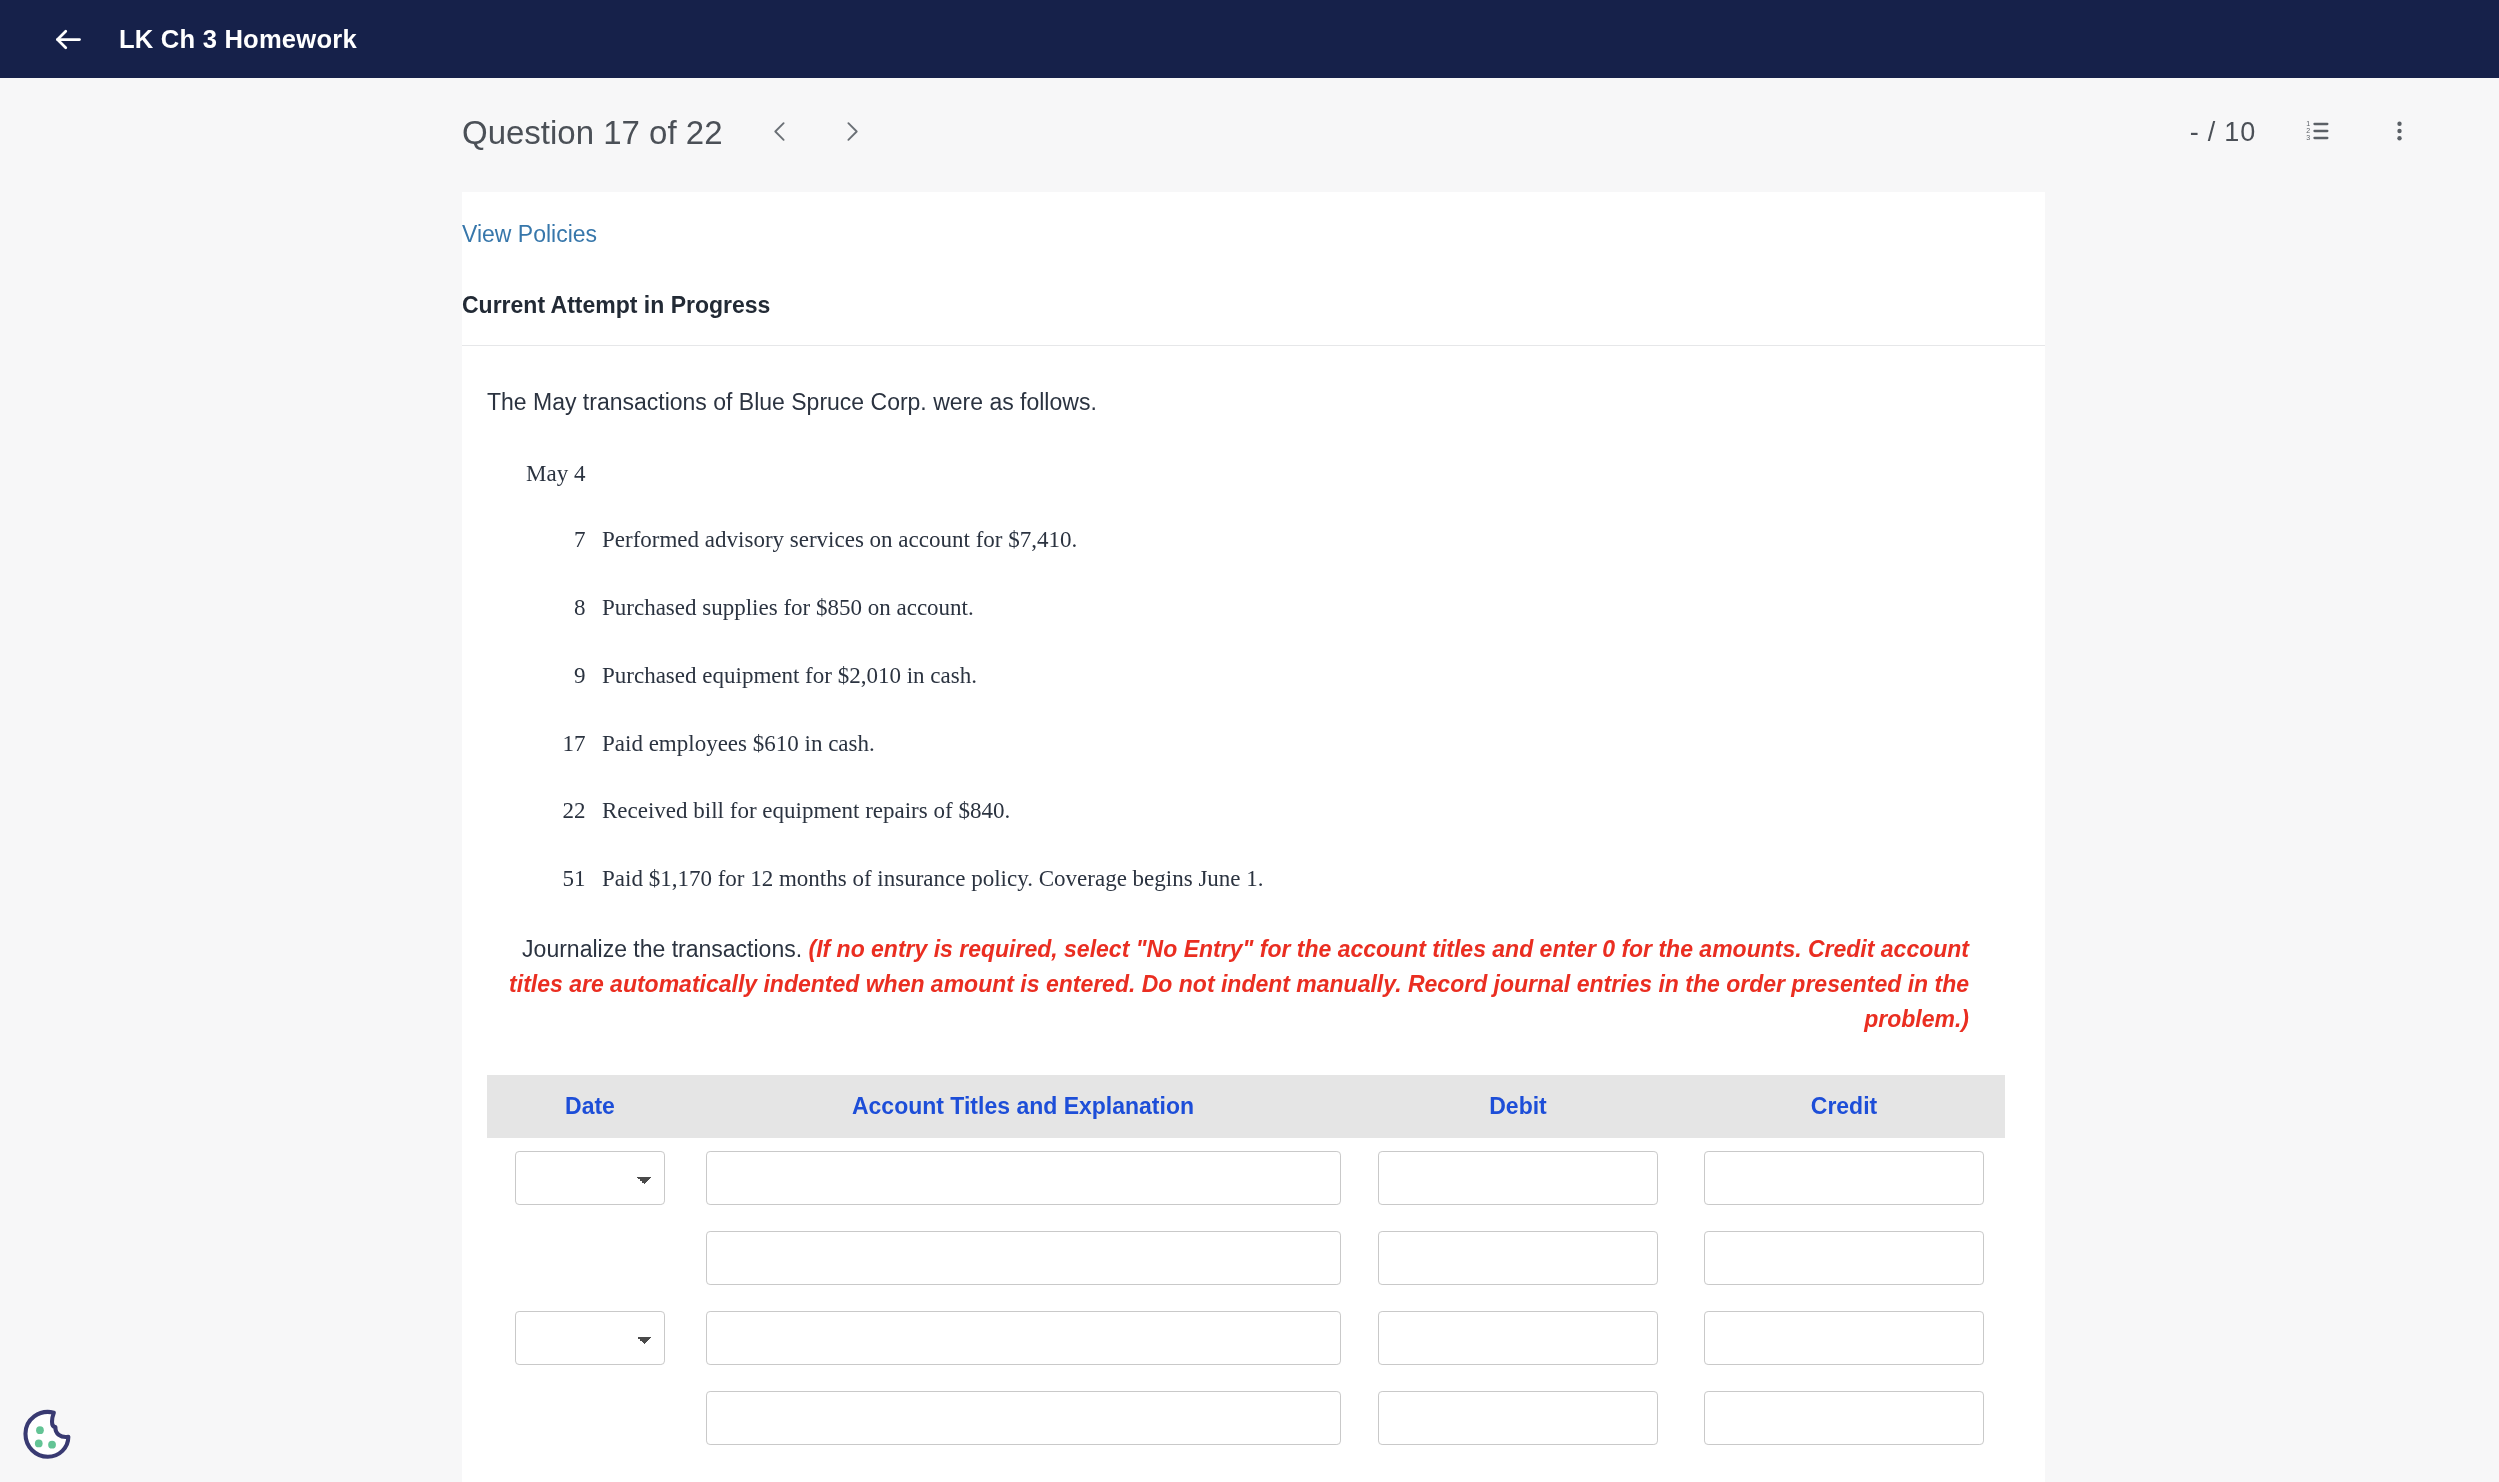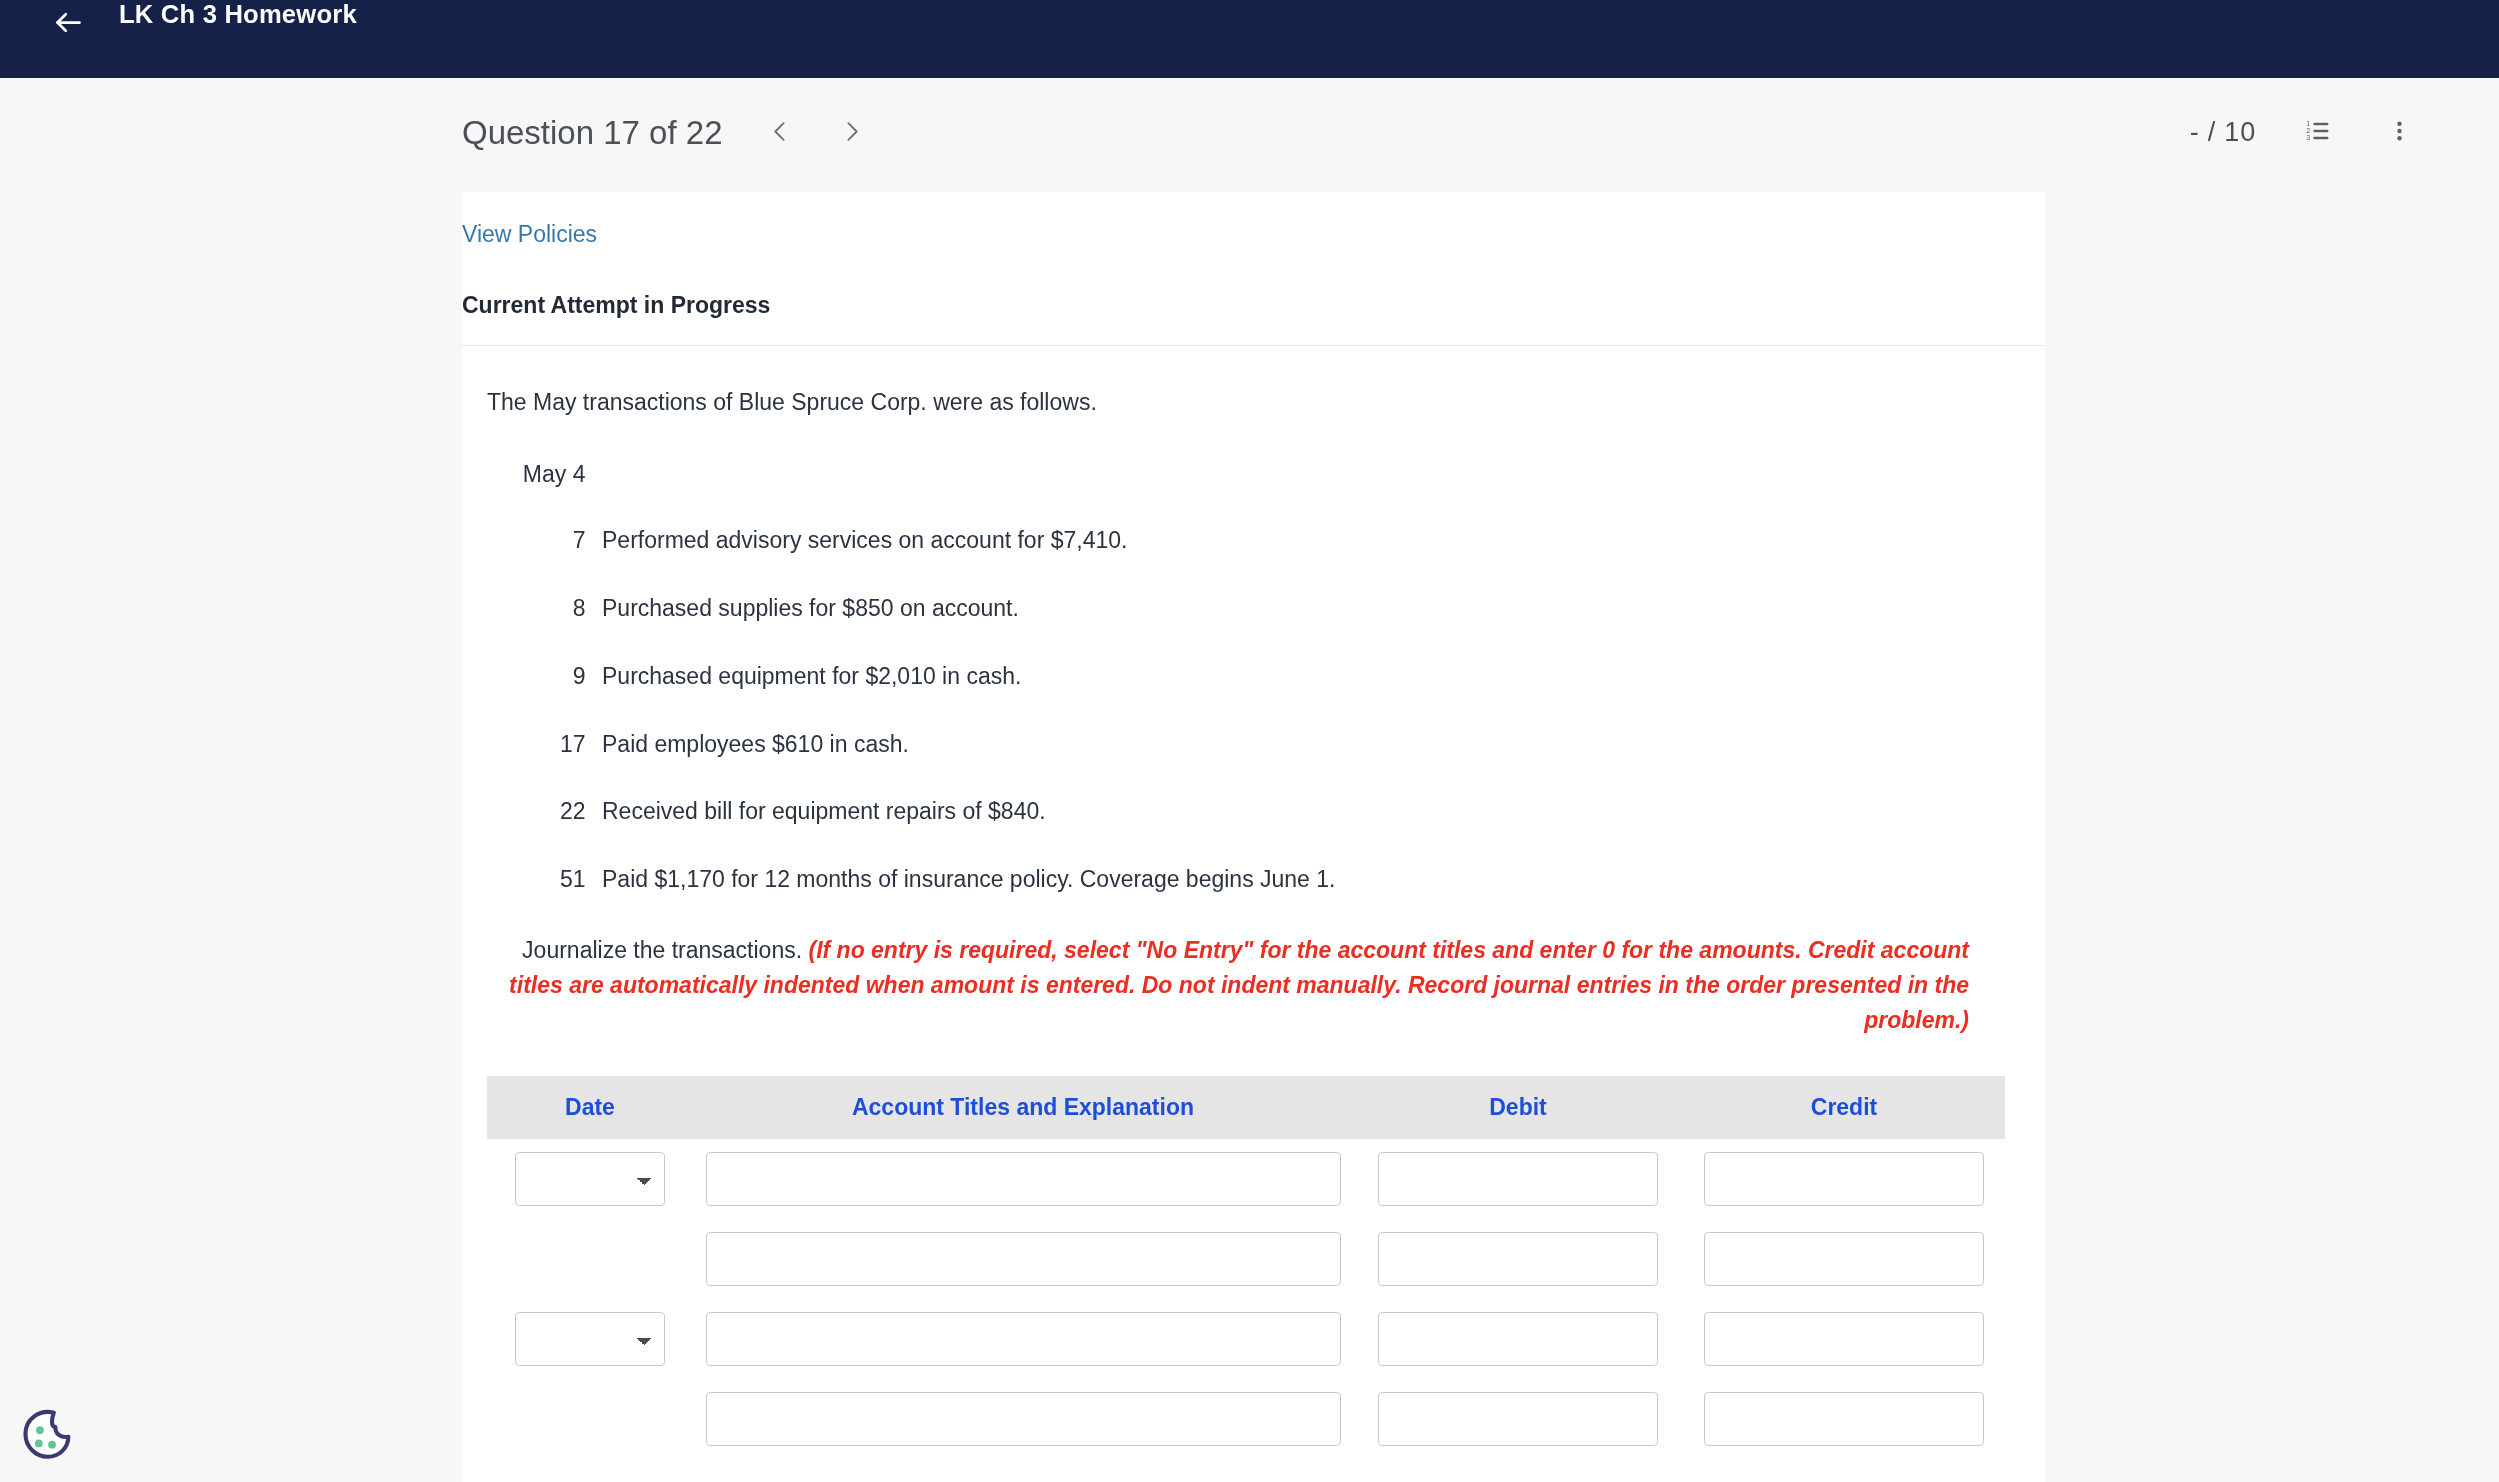--- a/index.html
+++ b/index.html
@@ -23,21 +23,21 @@
     height: 1482px;
     overflow: hidden;
     background: #f7f7f8;
   }
 
   
   .appbar {
     height: 78px;
     background: #16214a;
     display: flex;
-    align-items: flex-start;
+    align-items: center;
     padding: 0 0 0 46px;
     gap: 28px;
   }
   .back-btn {
     width: 45px;
     height: 45px;
     display: flex;
     align-items: center;
     justify-content: center;
     cursor: pointer;
@@ -149,20 +149,21 @@
   .intro {
     margin-top: 41px;
     font-size: 23px;
     color: #2b3340;
     line-height: 1.35;
   }
 
   
   .txn-list {
     margin-top: 43px;
+    font-family: Liberation Serif, serif;
   }
   .txn-row {
     display: flex;
     align-items: baseline;
     margin-bottom: 38px;
   }
   .txn-date {
     width: 115px;
     flex: none;
     text-align: right;

